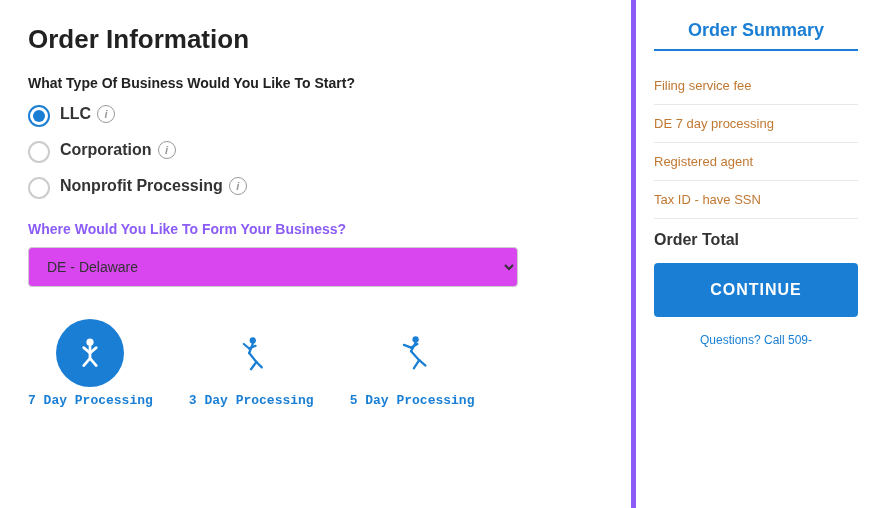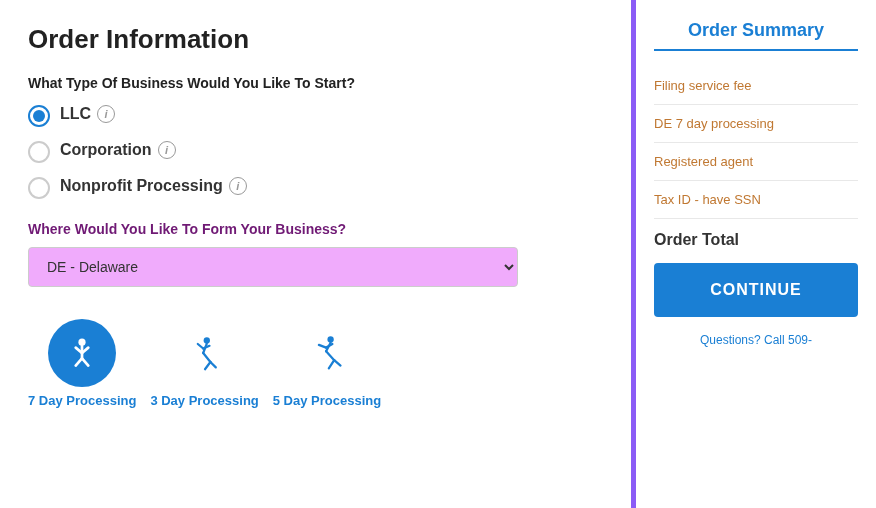--- a/index.html
+++ b/index.html
@@ -86,44 +86,45 @@
       font-size: 11px;
       color: #999;
       cursor: pointer;
       font-style: italic;
       font-weight: bold;
     }
 
     .form-section-label {
       font-size: 14px;
       font-weight: bold;
-      color: #701a75;
+      color: #8b5cf6;
       margin-bottom: 10px;
       margin-top: 6px;
     }
 
     .state-select {
       width: 100%;
       max-width: 490px;
       padding: 10px 14px;
       border: 1px solid #ccc;
       border-radius: 4px;
       font-size: 14px;
       color: #333;
       appearance: auto;
-      background: #f0abfc;
+      background: #d946ef;
       margin-bottom: 22px;
     }
 
     
     .processing-options {
       display: flex;
-      gap: 14px;
+      gap: 36px;
       align-items: flex-end;
       margin-top: 10px;
+      font-family: Liberation Mono, monospace;
     }
 
     .proc-option {
       display: flex;
       flex-direction: column;
       align-items: center;
       cursor: pointer;
     }
 
     .proc-icon-wrap {

